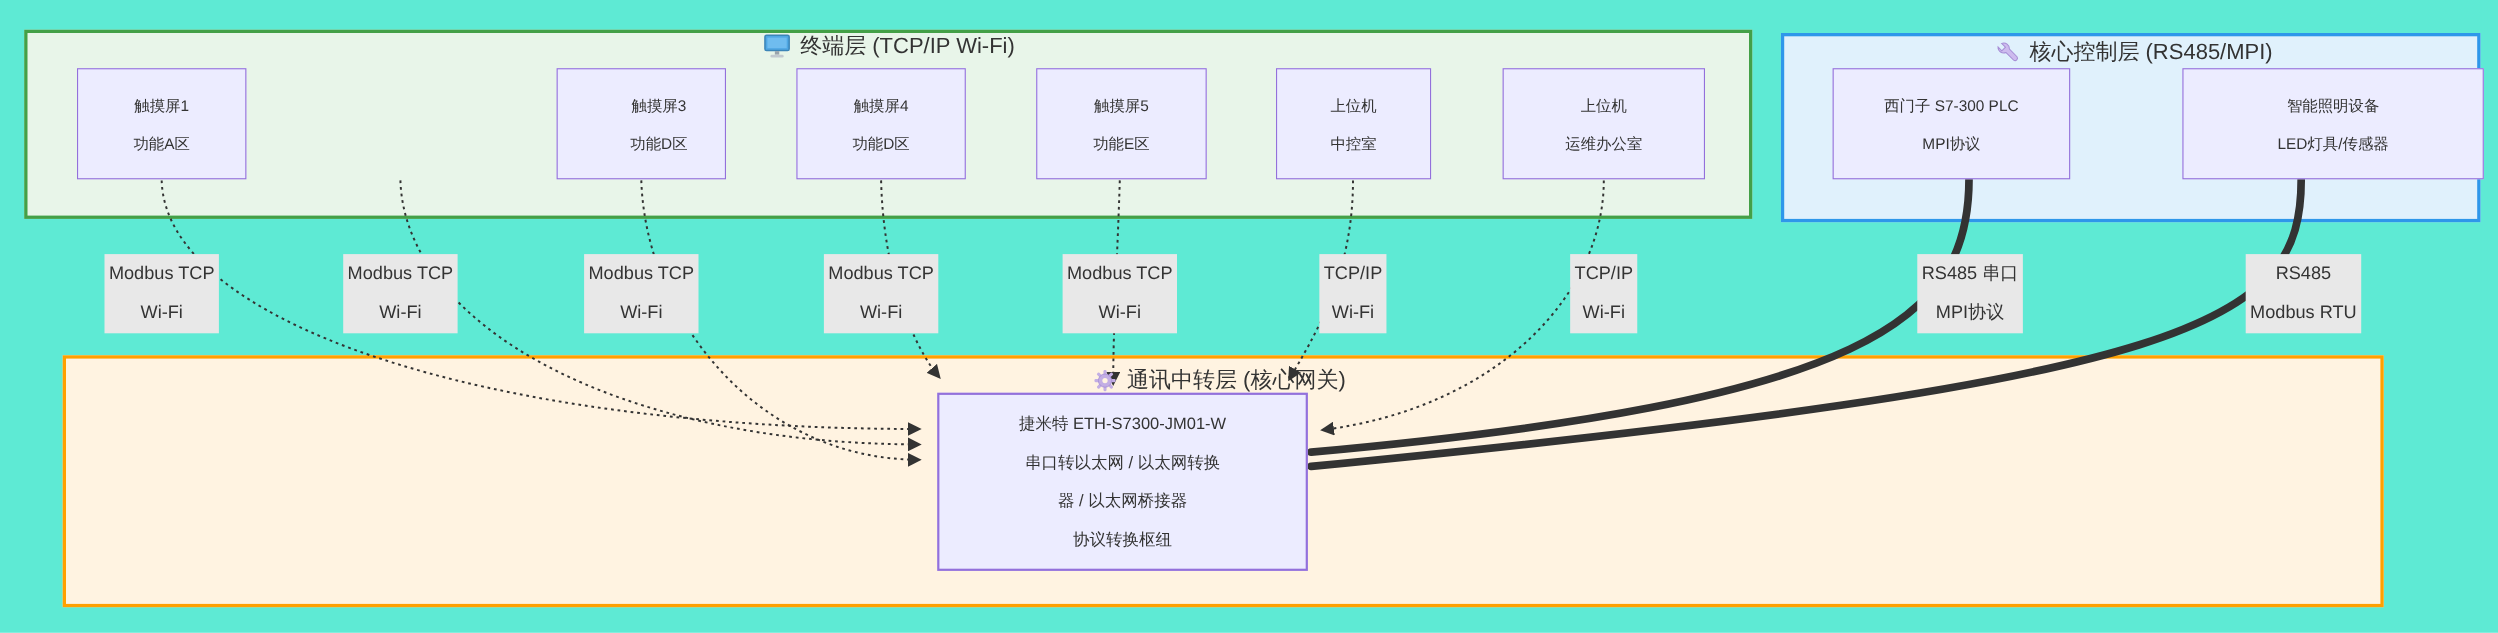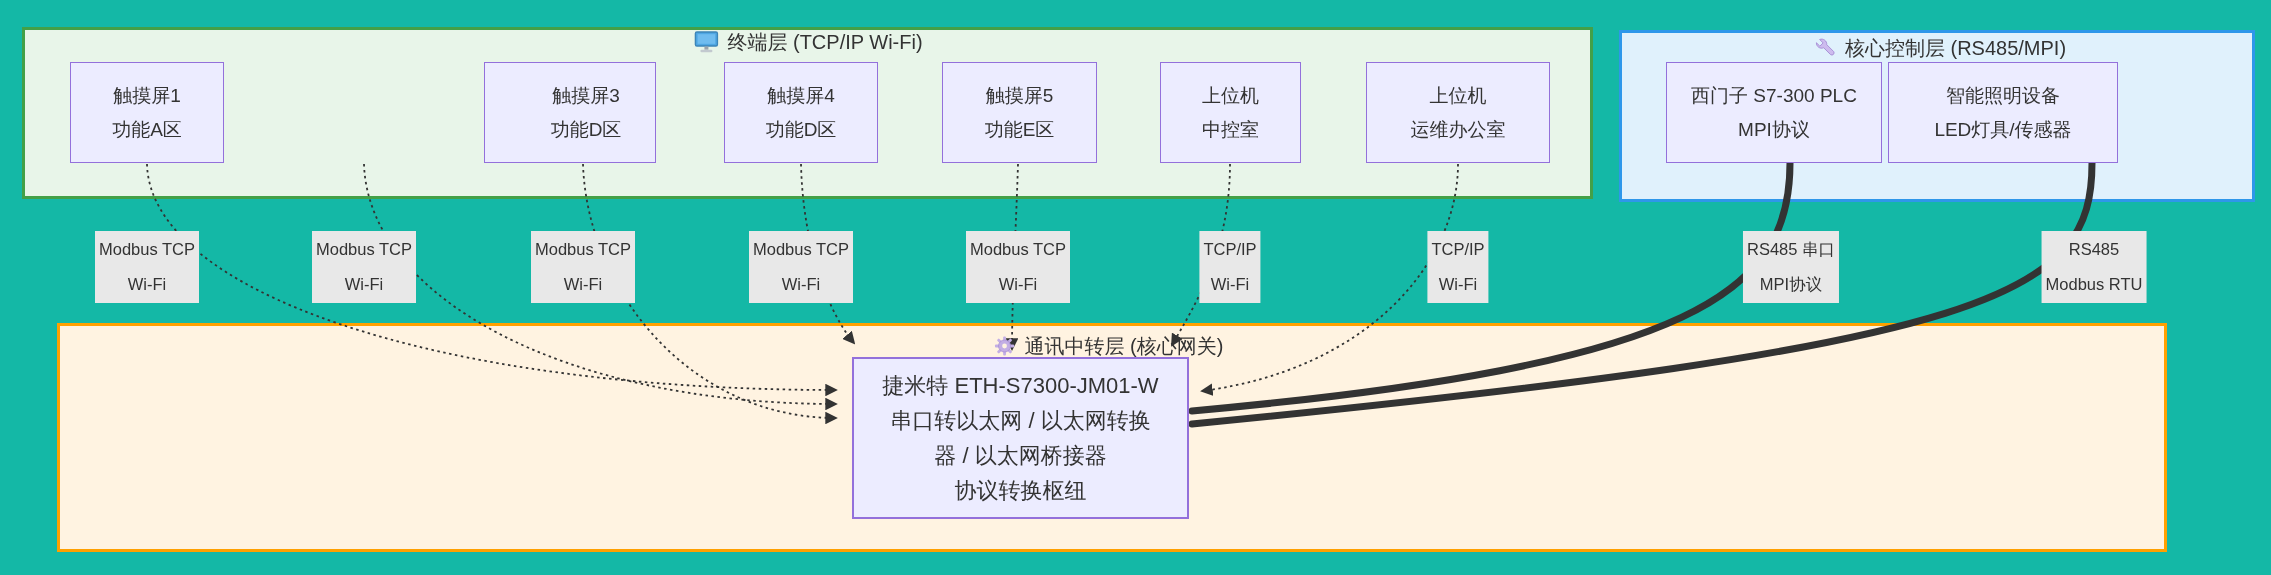--- a/index.html
+++ b/index.html
@@ -3,21 +3,21 @@
 <meta charset="utf-8">
 <style>
   html,body{margin:0;padding:0;}
   body{
     font-family:"Liberation Sans","DejaVu Sans",sans-serif;
     background:#F8F9FA;
   }
   .canvas{
     position:relative;
     width:2271px;height:575px;
-    background:#14b8a6;
+    background:#5eead4;
     overflow:hidden;
     color:#333;
   }
   .layer{
     position:absolute;
     box-sizing:border-box;
   }
   .layer-terminal{
     left:22px;top:27px;width:1571px;height:172px;
     background:#E8F5E9;border:3px solid #43A047;
@@ -41,30 +41,30 @@
     font-size:20px;color:#333;white-space:nowrap;
     line-height:26px;
   }
   .layer-header .hicon{display:inline-flex;align-items:center;}
   .node{
     position:absolute;
     top:62px;height:101px;
     box-sizing:border-box;
     background:#ECECFF;border:1.5px solid #9370DB;
     display:flex;flex-direction:column;align-items:center;justify-content:center;
-    font-size:19px;line-height:34px;color:#333;
+    font-size:14px;line-height:34px;color:#333;
     text-align:center;white-space:nowrap;
   }
   .gateway{
     position:absolute;
     left:852px;top:357px;width:337px;height:162px;
     box-sizing:border-box;
     background:#ECECFF;border:2px solid #9370DB;
     display:flex;flex-direction:column;align-items:center;justify-content:center;
-    font-size:22px;line-height:35px;color:#333;
+    font-size:15px;line-height:35px;color:#333;
     text-align:center;white-space:nowrap;
   }
   .elabel{
     position:absolute;
     transform:translate(-50%,-50%);
     top:267px;
     background:#E8E8E8;
     padding:1px 4px;
     font-size:16.5px;line-height:35px;color:#333;
     text-align:center;white-space:nowrap;
@@ -138,21 +138,21 @@
         </g>
       </svg>
     </span>
     <span>通讯中转层 (核心网关)</span>
   </div>
 
   <div class="node" style="left:70px;width:154px;">
     <span>触摸屏1</span>
     <span>功能A区</span>
   </div>
-  <div class="node" style="left:484px;width:172px;padding-left:32px;">
+  <div class="node" style="left:506px;width:154px;padding-left:32px;">
     <span>触摸屏3</span>
     <span>功能D区</span>
   </div>
   <div class="node" style="left:724px;width:154px;">
     <span>触摸屏4</span>
     <span>功能D区</span>
   </div>
   <div class="node" style="left:942px;width:155px;">
     <span>触摸屏5</span>
     <span>功能E区</span>
@@ -163,21 +163,21 @@
   </div>
   <div class="node" style="left:1366px;width:184px;">
     <span>上位机</span>
     <span>运维办公室</span>
   </div>
 
   <div class="node" style="left:1666px;width:216px;">
     <span>西门子 S7-300 PLC</span>
     <span>MPI协议</span>
   </div>
-  <div class="node" style="left:1888px;width:230px;">
+  <div class="node" style="left:1984px;width:274px;">
     <span>智能照明设备</span>
     <span>LED灯具/传感器</span>
   </div>
 
   <div class="gateway">
     <span>捷米特 ETH-S7300-JM01-W</span>
     <span>串口转以太网 / 以太网转换</span>
     <span>器 / 以太网桥接器</span>
     <span>协议转换枢纽</span>
   </div>

